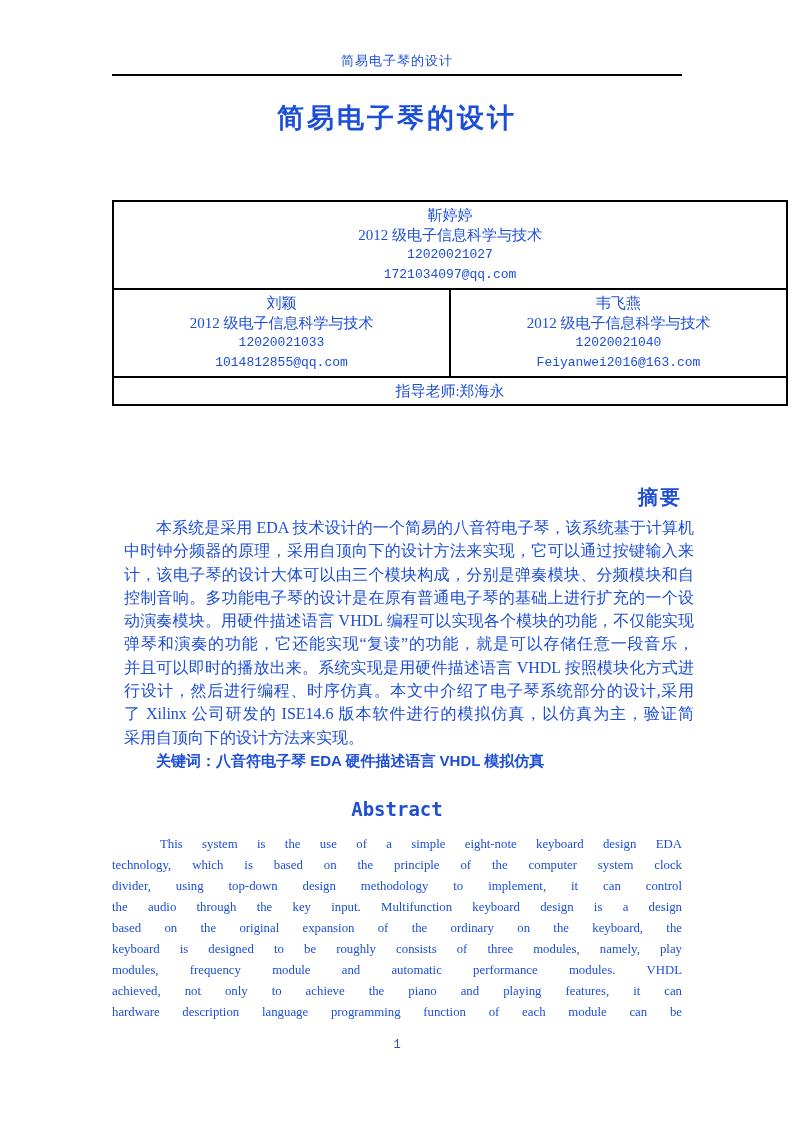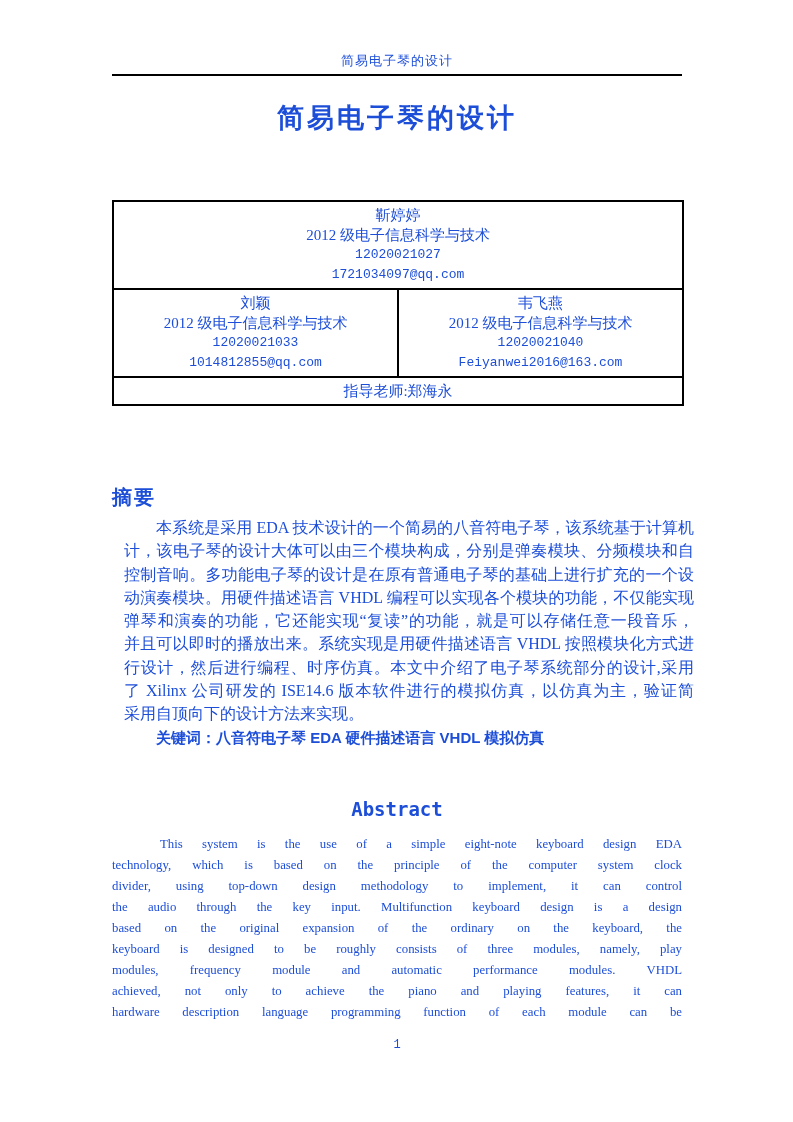--- a/index.html
+++ b/index.html
@@ -33,39 +33,39 @@
     top: 100px; left: 112px; width: 570px;
     text-align: center;
     font-family: "Liberation Sans", sans-serif;
     font-weight: bold;
     font-size: 27px;
     letter-spacing: 3px;
   }
   
   .authors-table {
     position: absolute;
-    top: 200px; left: 112px; width: 572px;
+    top: 200px; left: 112px; width: 676px;
     border-collapse: collapse;
     table-layout: fixed;
   }
   .authors-table td {
     border: 2px solid #000000;
     text-align: center;
     vertical-align: middle;
     padding: 3px 2px;
     font-size: 15px;
     line-height: 20px;
   }
   .cell-line { line-height: 20px; }
   .mono-line { font-family: "Liberation Mono", monospace; font-size: 13px; }
   
   .abstract-cn-heading {
     position: absolute;
     top: 484px; left: 112px; width: 570px;
-    text-align: left;
+    text-align: right;
     font-family: "Liberation Sans", sans-serif;
     font-weight: bold;
     font-size: 20px;
     letter-spacing: 2px;
   }
   .abstract-cn-body {
     position: absolute;
     top: 516px; left: 124px; width: 570px;
     font-size: 16px;
   }
@@ -151,20 +151,21 @@
     <tr>
       <td colspan="2">指导老师:郑海永</td>
     </tr>
   </tbody>
     </table>
 
   <div class="abstract-cn-heading">摘要</div>
 
   <div class="abstract-cn-body">
     <div class="cn-line first">本系统是采用 EDA 技术设计的一个简易的八音符电子琴，该系统基于计算机</div>
+    <div class="cn-line">中时钟分频器的原理，采用自顶向下的设计方法来实现，它可以通过按键输入来</div>
     <div class="cn-line">计，该电子琴的设计大体可以由三个模块构成，分别是弹奏模块、分频模块和自</div>
     <div class="cn-line">控制音响。多功能电子琴的设计是在原有普通电子琴的基础上进行扩充的一个设</div>
     <div class="cn-line">动演奏模块。用硬件描述语言 VHDL 编程可以实现各个模块的功能，不仅能实现</div>
     <div class="cn-line">弹琴和演奏的功能，它还能实现“复读”的功能，就是可以存储任意一段音乐，</div>
     <div class="cn-line">并且可以即时的播放出来。系统实现是用硬件描述语言 VHDL 按照模块化方式进</div>
     <div class="cn-line">行设计，然后进行编程、时序仿真。本文中介绍了电子琴系统部分的设计,采用</div>
     <div class="cn-line">了 Xilinx 公司研发的 ISE14.6 版本软件进行的模拟仿真，以仿真为主，验证简</div>
     <div class="cn-line last">采用自顶向下的设计方法来实现。</div>
     <div class="keywords-line">关键词：八音符电子琴  EDA  硬件描述语言 VHDL  模拟仿真</div>
   </div>

